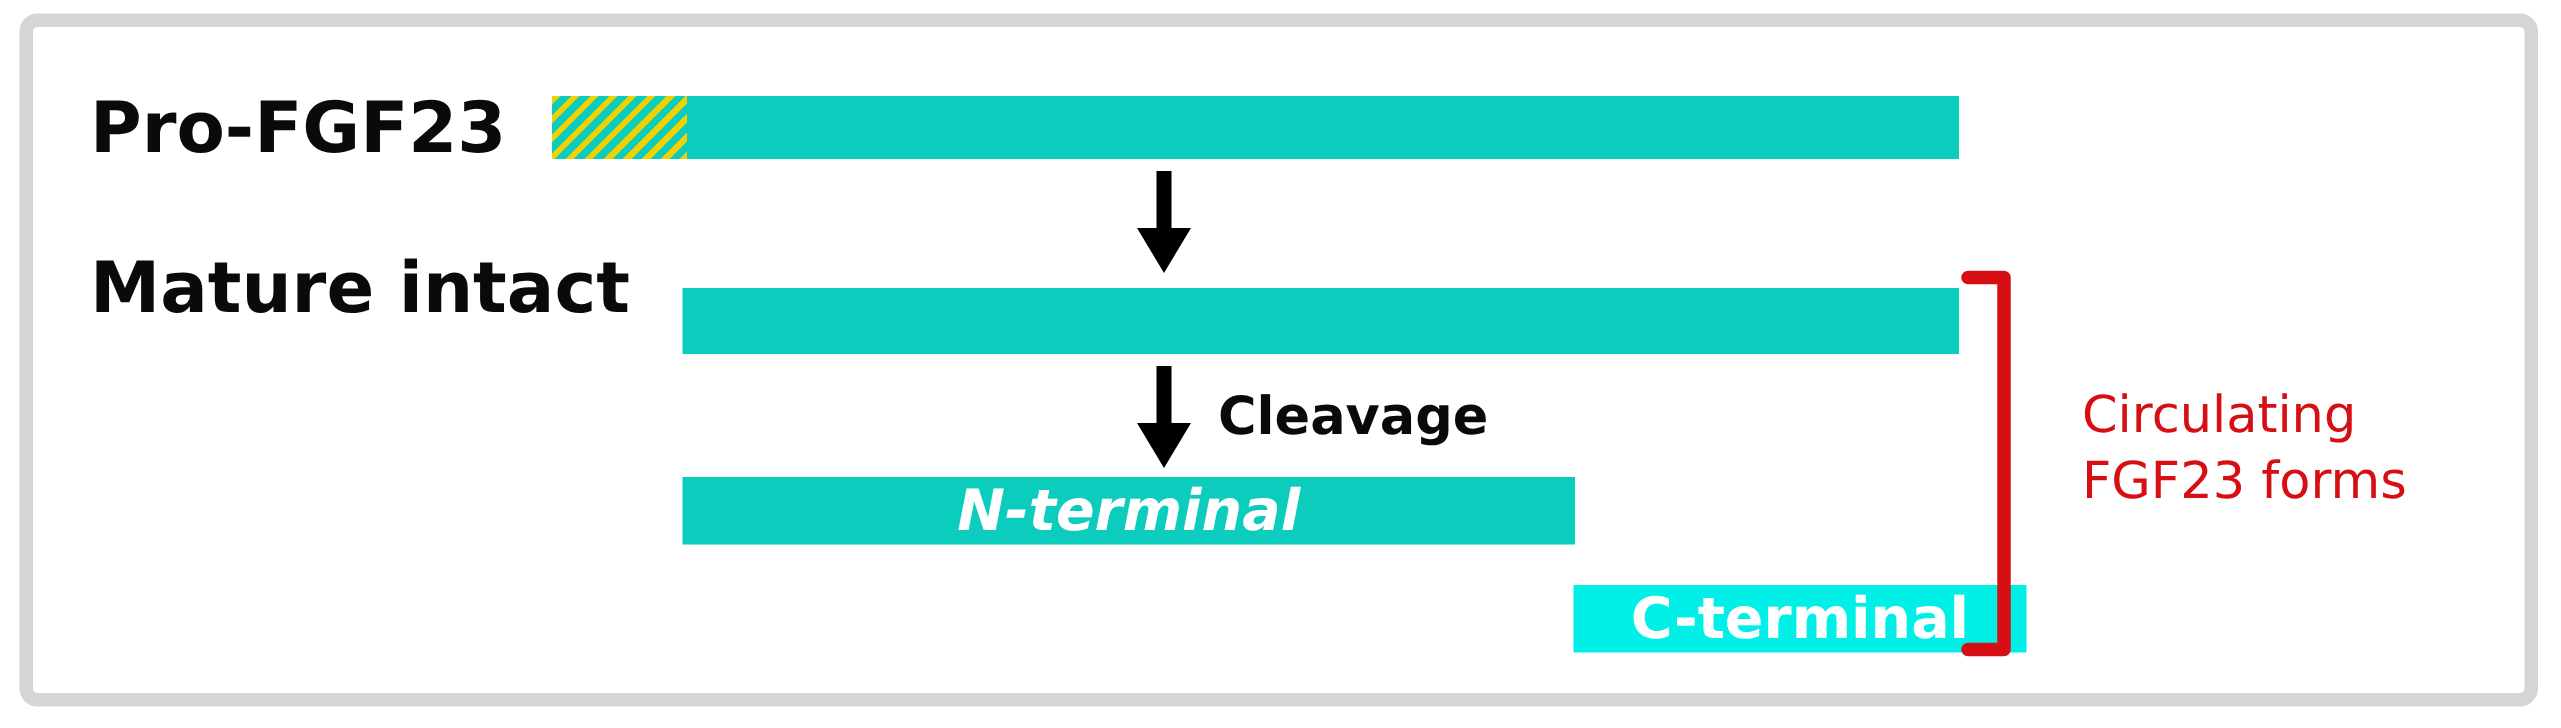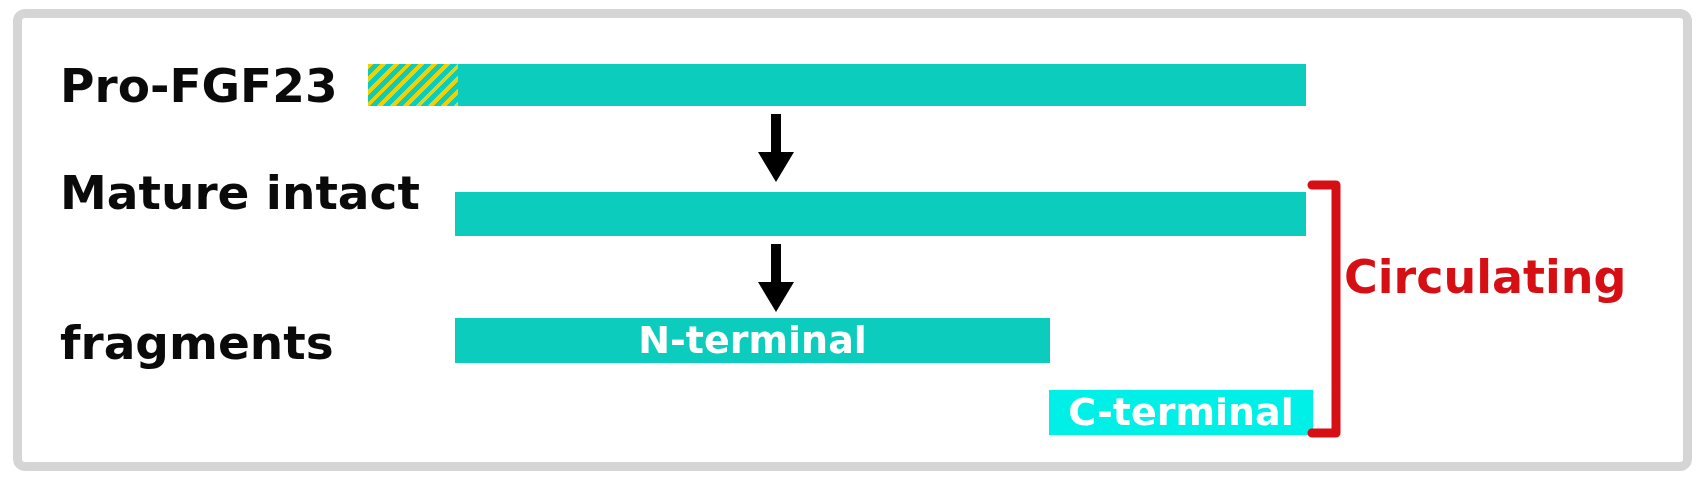--- a/index.html
+++ b/index.html
@@ -78,22 +78,22 @@
   .bracket-svg { position: absolute; left: 1306px; top: 176px; width: 44px; height: 266px; }
   .bracket-svg path {
     fill: none;
     stroke: var(--red, #d60f14);
     stroke-width: 9;
     stroke-linecap: round;
     stroke-linejoin: round;
   }
   .circulating {
     position: absolute;
-    left: 1344px; top: 255px;
-    font-size: 46px; font-weight: bold;
+    left: 1388px; top: 255px;
+    font-size: 34px; font-weight: normal;
     line-height: 44px;
     color: var(--red, #d60f14);
     white-space: nowrap;
   }
 </style>
 </head>
 <body>
 
 <div id="canvas">
 
@@ -113,32 +113,33 @@
 
   <div class="row-label" style="top:170px;">
     <div>Mature intact</div>
   </div>
   <div class="bar" style="left:455px; top:192px; width:851px; height:44px;"></div>
 
   <div class="arrow" style="left:758px; top:244px;">
     <div class="shaft"></div>
     <div class="head"></div>
   </div>
+  <div class="cleavage">Cleavage</div>
 
   <div class="row-label" style="top:320px;">
-    <div>fragments</div>
   </div>
-  <div class="bar" style="left:455px; top:318px; width:595px; height:45px;">
+  <div class="bar" style="left:455px; top:318px; width:595px; height:45px;font-style:italic;">
     <div class="bar-text">N-terminal</div>
   </div>
-  <div class="bar bar-cyan" style="left:1049px; top:390px; width:264px; height:45px;">
+  <div class="bar bar-cyan" style="left:1049px; top:390px; width:302px; height:45px;">
     <div class="bar-text">C-terminal</div>
   </div>
 
   <svg class="bracket-svg" viewBox="0 0 44 266">
     <path d="M 6 9 L 30 9 L 30 257 L 6 257"></path>
   </svg>
 
   <div class="circulating">
     <div>Circulating</div>
+    <div>FGF23 forms</div>
   </div>
 
 </div>
 
 </body></html>

